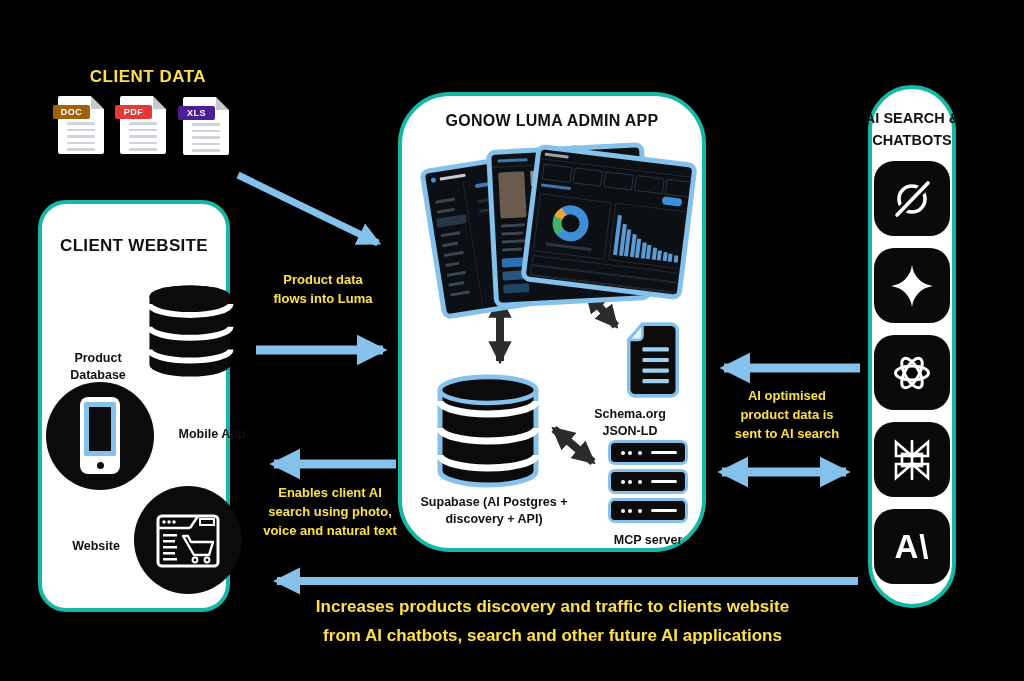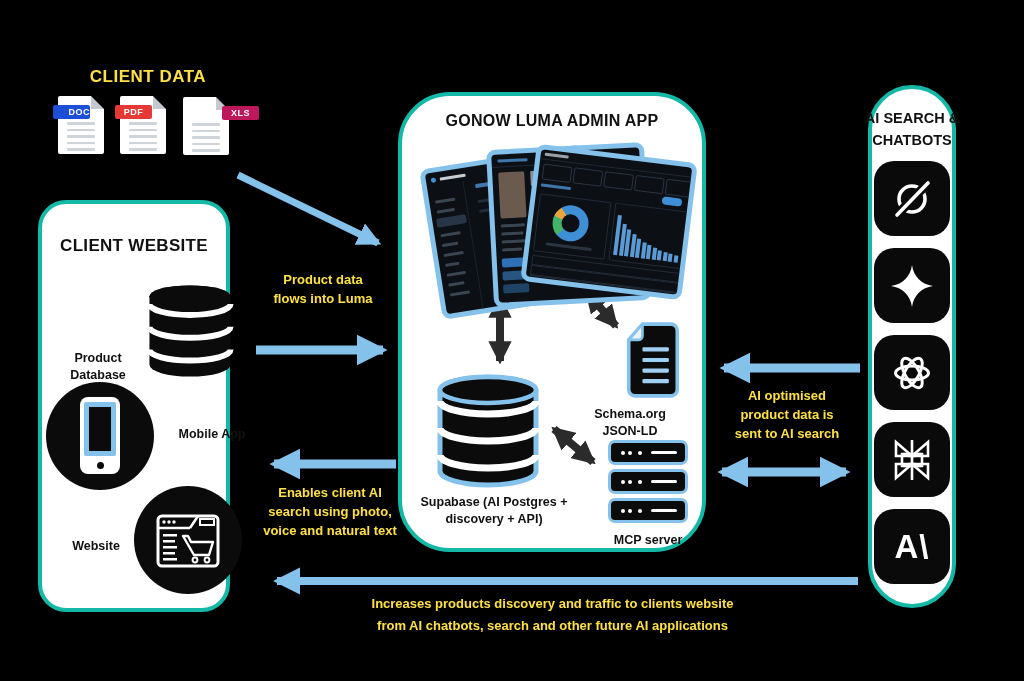--- a/index.html
+++ b/index.html
@@ -42,21 +42,21 @@
 </style>
 </head>
 <body>
 
 <div class="canvas">
 
   <div class="wlabel" style="left:88px;top:65px;width:120px;font-size:17px;letter-spacing:.5px;">CLIENT DATA</div>
 
   <div class="file" style="left:58px;top:96px;">
     <div class="fold"></div>
-    <div class="tag" style="background:#1d4ed8;text-align:right;">DOC</div>
+    <div class="tag" style="background:#a16207;">DOC</div>
     <div class="lines">
         <div></div>
         <div></div>
         <div></div>
         <div></div>
         <div></div>
       </div>
   </div>
   <div class="file" style="left:120px;top:96px;">
     <div class="fold"></div>
@@ -64,21 +64,21 @@
     <div class="lines">
         <div></div>
         <div></div>
         <div></div>
         <div></div>
         <div></div>
       </div>
   </div>
   <div class="file" style="left:183px;top:97px;">
     <div class="fold"></div>
-    <div class="tag" style="background:#be185d;margin-left:44px;">XLS</div>
+    <div class="tag" style="background:#4c1d95;">XLS</div>
     <div class="lines">
         <div></div>
         <div></div>
         <div></div>
         <div></div>
         <div></div>
       </div>
   </div>
 
   <div class="panel" style="left:38px;top:200px;width:192px;height:412px;border-radius:28px;">
@@ -291,21 +291,21 @@
   </div>
 
   <div class="wlabel" style="left:252px;top:271px;width:142px;">Product data
 flows into Luma</div>
   <div class="wlabel" style="left:246px;top:484px;width:168px;">Enables client AI
 search using photo,
 voice and natural text</div>
   <div class="wlabel" style="left:712px;top:387px;width:150px;">AI optimised
 product data is
 sent to AI search</div>
-  <div class="wlabel" style="left:280px;top:593px;width:545px;font-size:13px;line-height:1.7;">Increases products discovery and traffic to clients website
+  <div class="wlabel" style="left:280px;top:593px;width:545px;font-size:17px;line-height:1.7;">Increases products discovery and traffic to clients website
 from AI chatbots, search and other future AI applications</div>
 
   <svg class="abs" style="left:0;top:0;pointer-events:none;" width="1024" height="681" viewBox="0 0 1024 681">
     <defs>
       <marker id="mb" viewBox="0 0 10 10" refX="8.5" refY="5" markerWidth="3.4" markerHeight="3.4" orient="auto-start-reverse">
         <path d="M0,0 L10,5 L0,10 z" fill="#84C1EB"></path>
       </marker>
       <marker id="mk" viewBox="0 0 10 10" refX="8.5" refY="5" markerWidth="2.9" markerHeight="2.9" orient="auto-start-reverse">
         <path d="M0,0 L10,5 L0,10 z" fill="#2b2b2b"></path>
       </marker>

